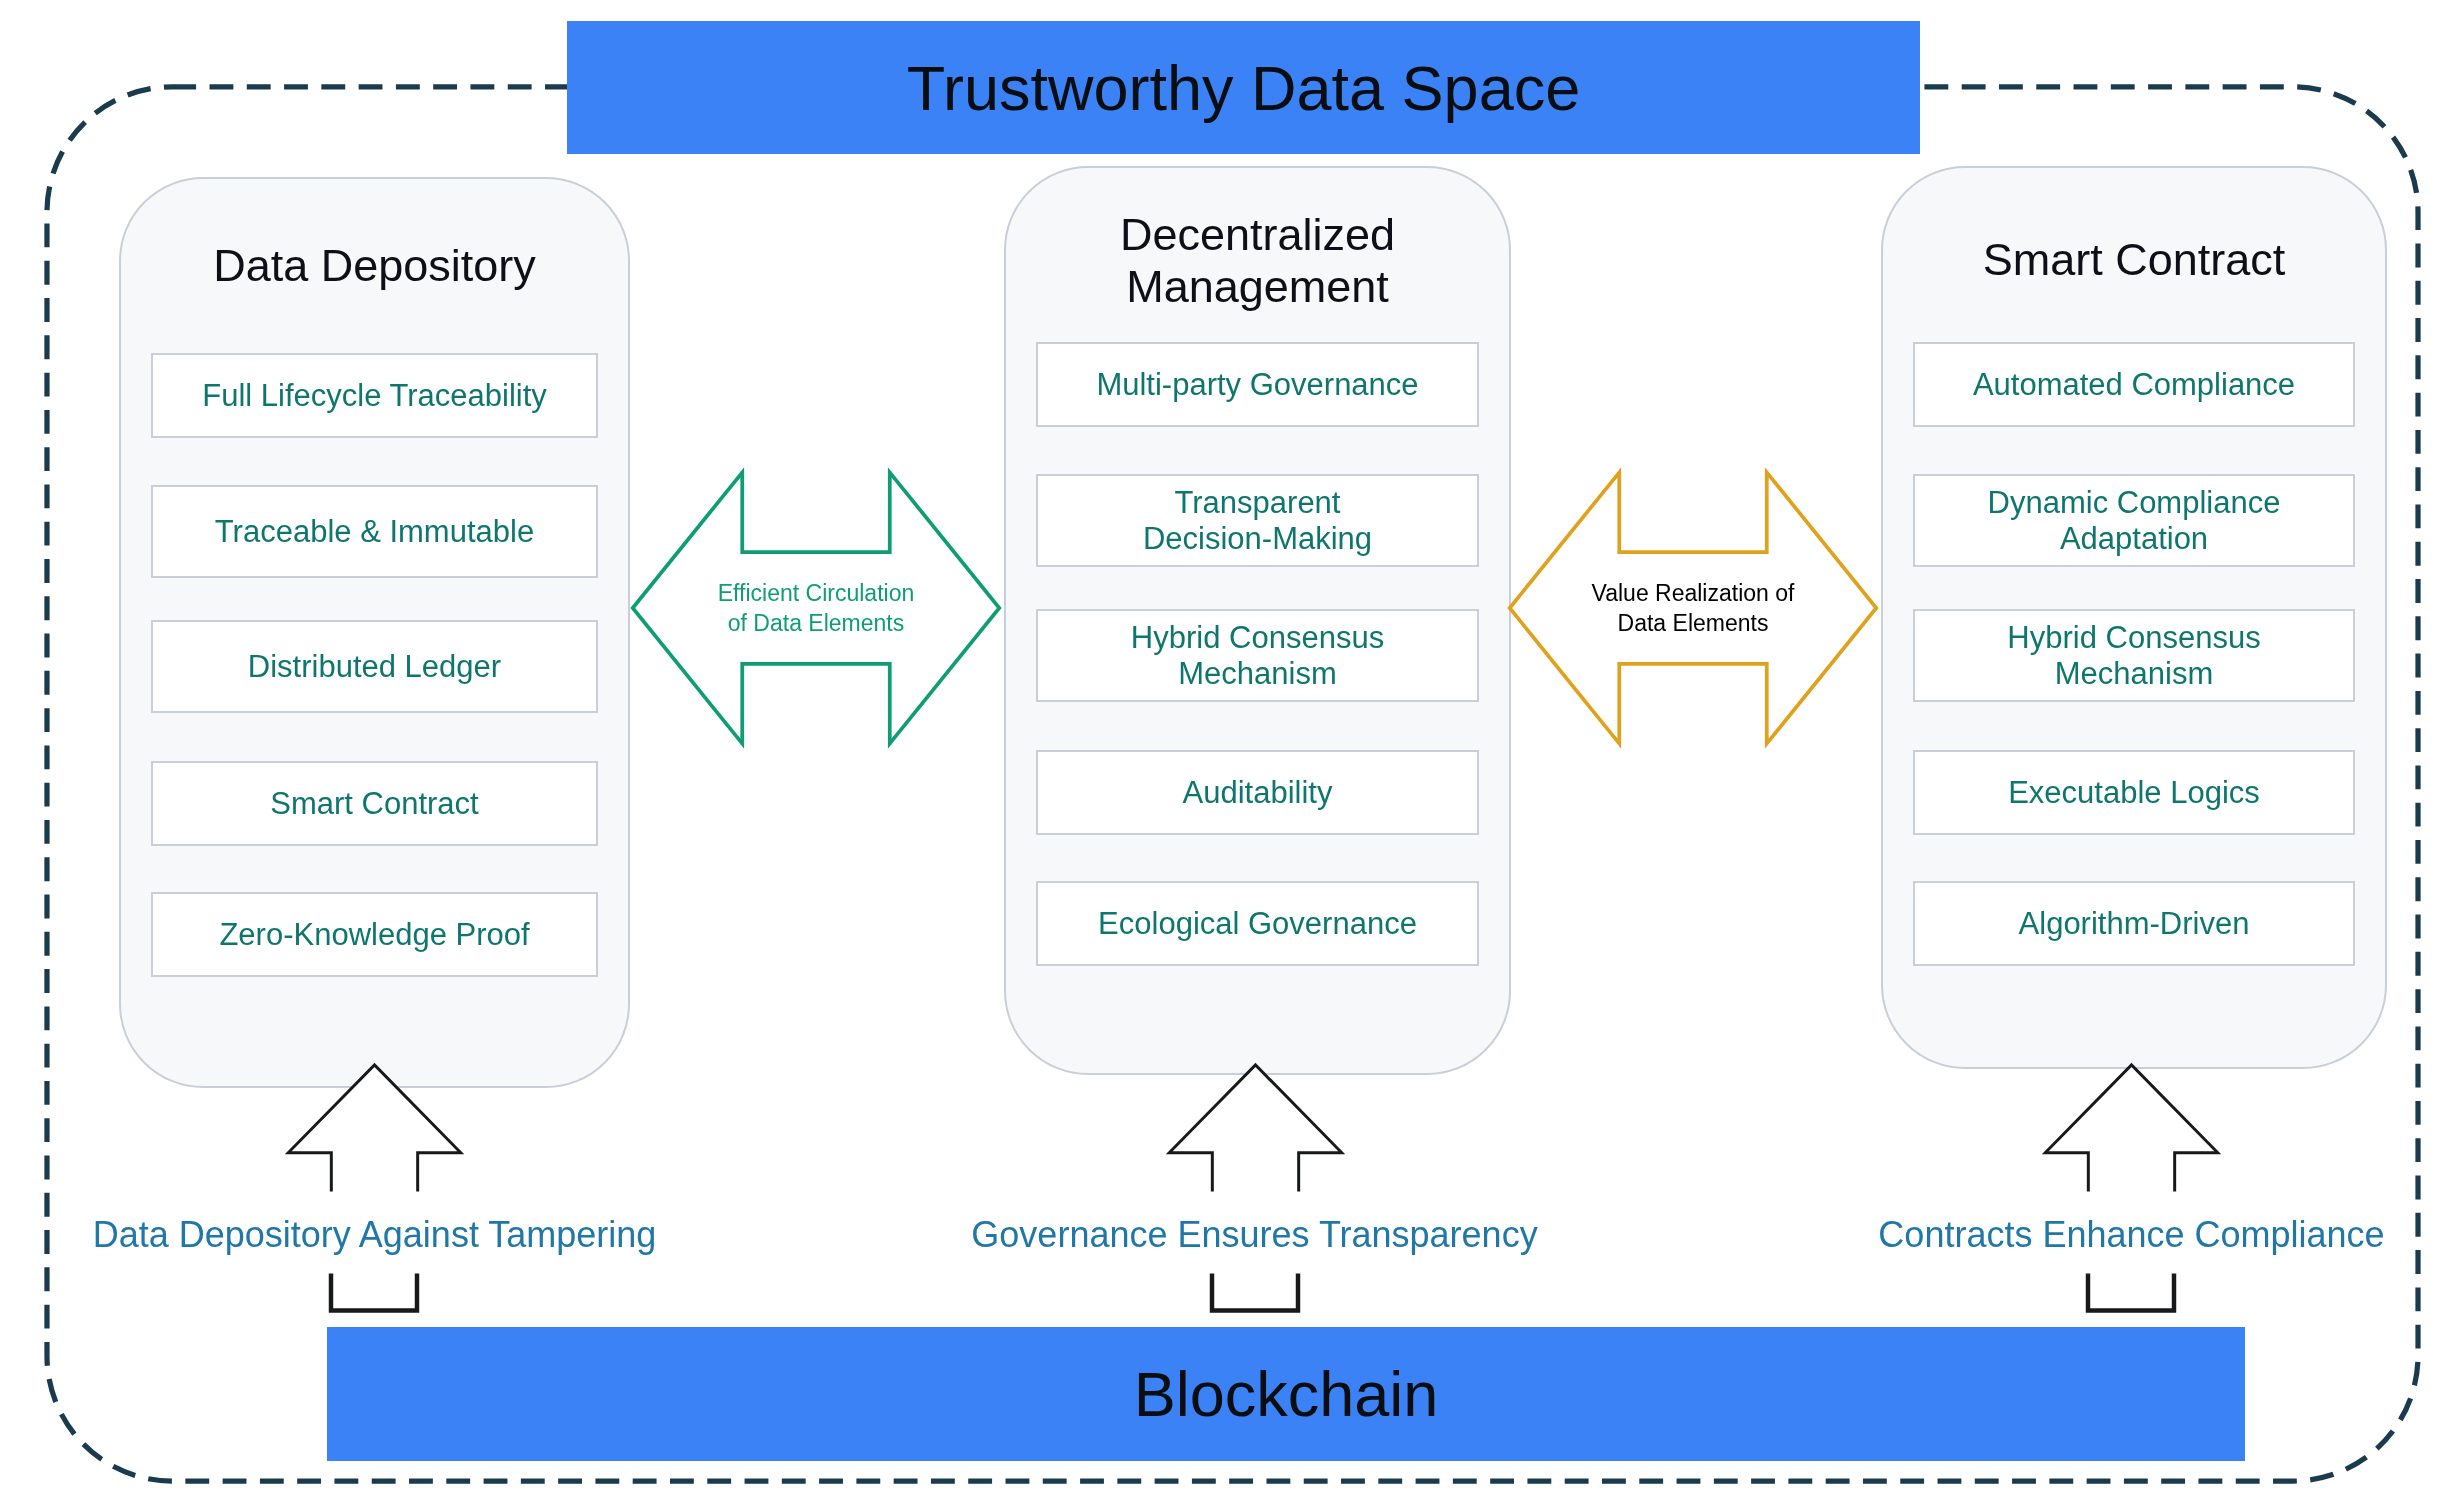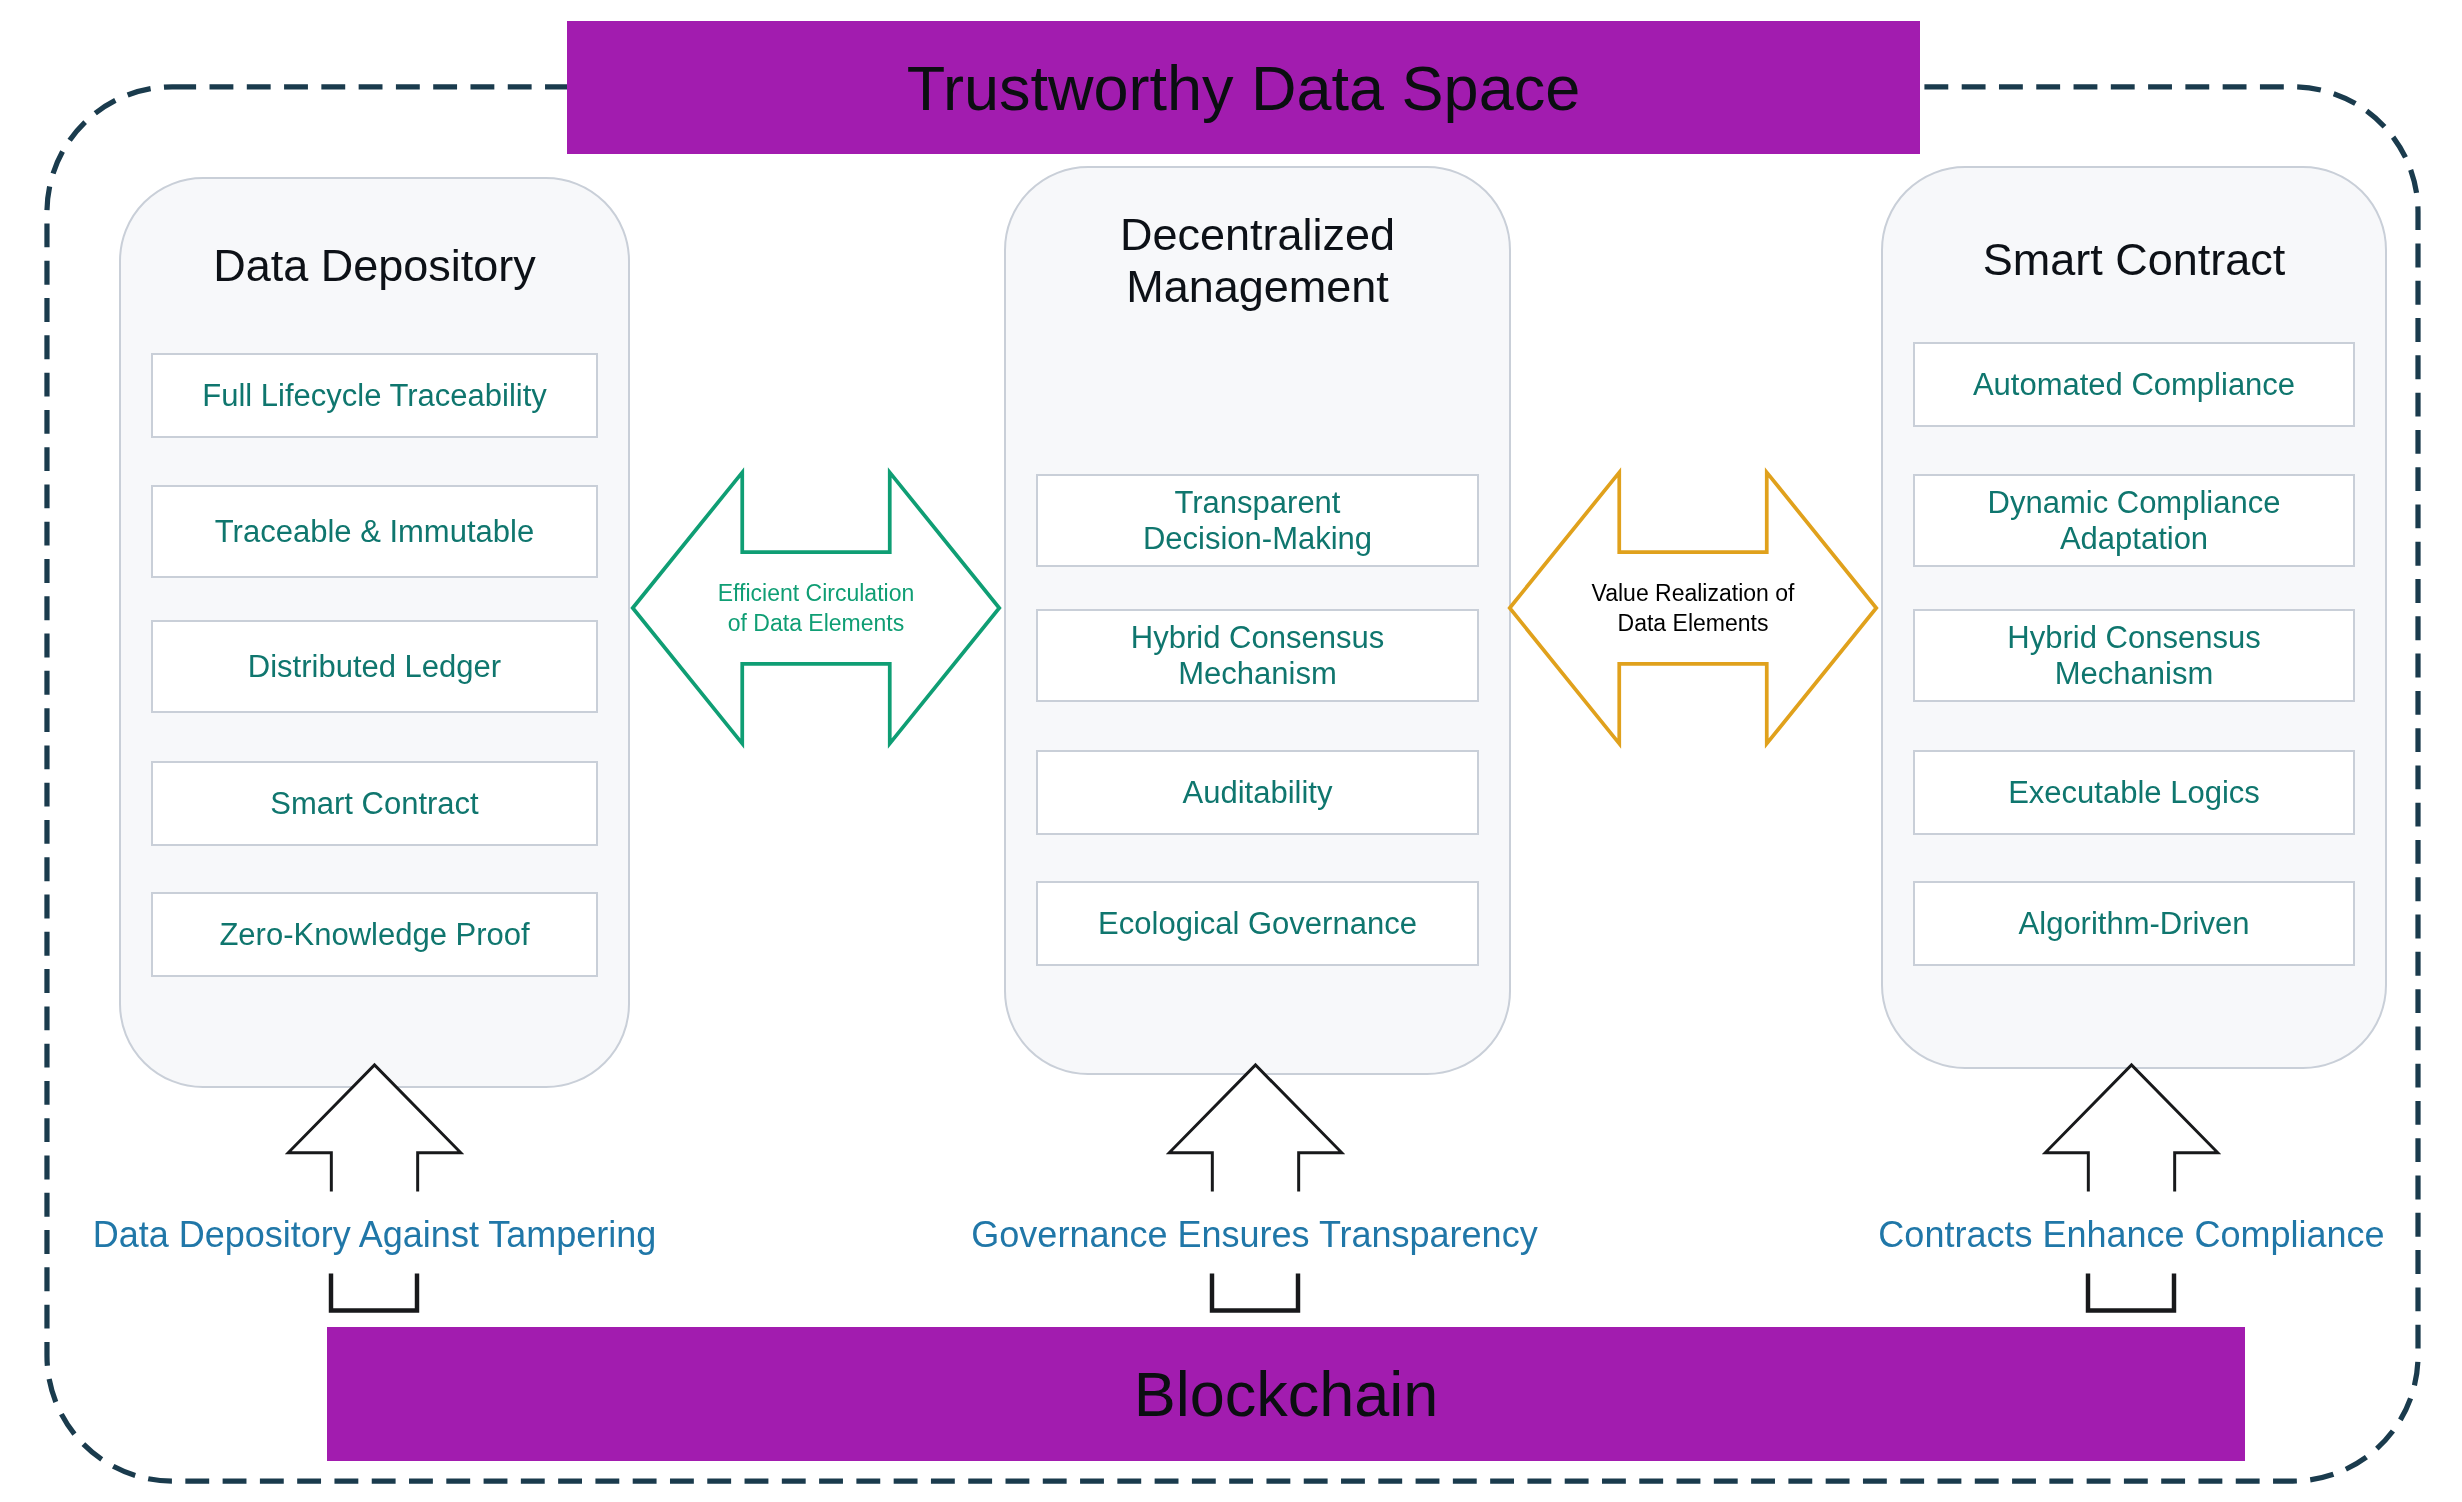--- a/index.html
+++ b/index.html
@@ -4,21 +4,21 @@
 <style>
   html,body{margin:0;padding:0;background:#ffffff;}
   #canvas{
     position:relative;width:2462px;height:1503px;background:#ffffff;overflow:hidden;
     font-family:"Liberation Sans","DejaVu Sans",sans-serif;color:#0d1117;
   }
   svg{display:block;}
   .abs{position:absolute;}
   
   .banner{
-    position:absolute;background:#a21caf;display:flex;align-items:center;justify-content:center;
+    position:absolute;background:#3b82f6;display:flex;align-items:center;justify-content:center;
     color:#0b0e11;
   }
   #title-banner{left:567px;top:21px;width:1353px;height:133px;font-size:63px;}
   #blockchain-banner{left:327px;top:1327px;width:1918px;height:134px;font-size:63px;}
   
   .col-panel{
     position:absolute;background:#F7F8FA;border:2.2px solid #C9CFD8;border-radius:84px;
   }
   #col-0{left:119px;top:177px;width:507px;height:907px;}
   #col-1{left:1004px;top:166px;width:503px;height:905px;}
@@ -79,20 +79,21 @@
     <div class="feature r1">Full Lifecycle Traceability</div>
     <div class="feature r2">Traceable &amp; Immutable</div>
     <div class="feature r3">Distributed Ledger</div>
     <div class="feature r4">Smart Contract</div>
     <div class="feature r5">Zero-Knowledge Proof</div>
   </div>
 
   <div class="col-panel" id="col-1">
     <div class="col-heading">Decentralized
 Management</div>
+    <div class="feature r1">Multi-party Governance</div>
     <div class="feature r2">Transparent
 Decision-Making</div>
     <div class="feature r3">Hybrid Consensus
 Mechanism</div>
     <div class="feature r5">Ecological Governance</div>
     <div class="feature r4">Auditability</div>
   </div>
 
   <div class="col-panel" id="col-2">
     <div class="col-heading">Smart Contract</div>

